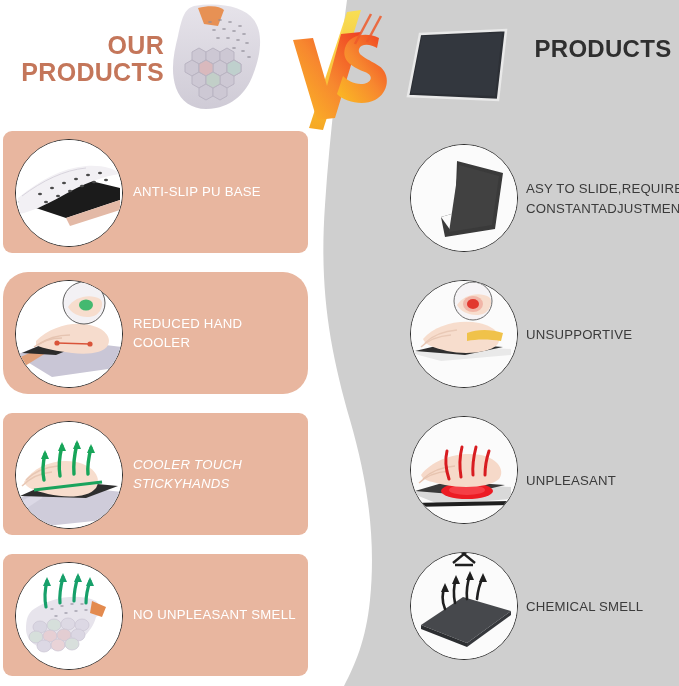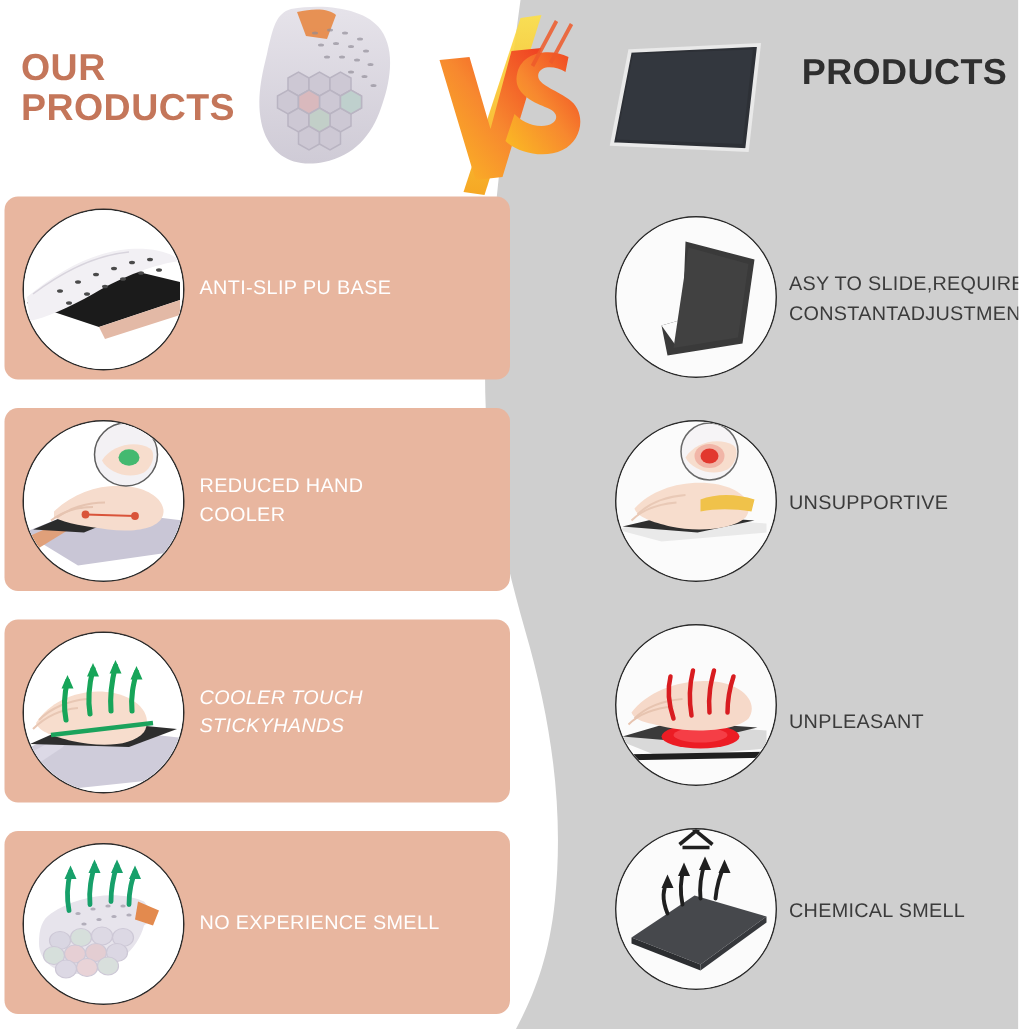--- a/index.html
+++ b/index.html
@@ -9,34 +9,34 @@
     font-family:"Liberation Sans", sans-serif;
     overflow:hidden;
   }
   #stage{position:relative;width:679px;height:686px;overflow:hidden;background:#fff;}
 
   
   #grey-curve{position:absolute;left:0;top:0;width:679px;height:686px;}
 
   
   .hdr{position:absolute;font-weight:bold;line-height:1.08;letter-spacing:.3px;}
-  #hdr-our{left:14px;top:32px;width:150px;text-align:left;font-size:25px;color:#c4765a;}
+  #hdr-our{left:14px;top:32px;width:150px;text-align:right;font-size:25px;color:#c4765a;}
   #hdr-other{left:532px;top:36px;width:142px;text-align:center;font-size:24px;color:#2f2f2f;}
 
   
   #vs-wrap{position:absolute;left:283px;top:8px;width:118px;height:150px;}
 
   
   #hero-left{position:absolute;left:148px;top:0px;width:130px;height:118px;}
   #hero-right{position:absolute;left:402px;top:26px;width:112px;height:80px;}
 
   
   .lpanel{
     position:absolute;left:3px;width:305px;height:122px;
-    background:#e8b69f;border-radius:9px;padding-left:32px;
+    background:#e8b69f;border-radius:9px;
   }
   .lpanel .circ{
     position:absolute;left:12px;top:8px;width:106px;height:106px;
     border-radius:50%;background:#fff;border:1.6px solid #2b2b2b;overflow:hidden;
   }
   .lpanel .ltext{
     position:absolute;left:130px;top:0;right:8px;height:122px;
     display:flex;align-items:center;
     color:#ffffff;font-size:13.2px;line-height:1.45;letter-spacing:.25px;
   }
@@ -175,21 +175,21 @@
             <ellipse cx="66" cy="46" rx="2" ry="1.2"></ellipse>
           <ellipse cx="78" cy="42" rx="2" ry="1.2"></ellipse>
             <ellipse cx="90" cy="40" rx="2" ry="1.2"></ellipse>
         </g>
         <path d="M50 78 L104 60 L104 70 L54 86 Z" fill="#e3b9a6"></path>
       </svg>
     </div>
     <div class="ltext">ANTI-SLIP PU BASE</div>
   </div>
 
-  <div class="lpanel" style="top:272px;">
+  <div class="lpanel" style="top:272px;border-radius:25px;">
     <div class="circ">
       <svg viewBox="0 0 106 106">
         <rect width="106" height="106" fill="#fff"></rect>
         <path d="M0 74 L40 58 L106 66 L106 86 L36 96 Z" fill="#c9c6d6"></path>
         <path d="M0 78 L36 62 L30 72 L4 88 Z" fill="#e0a07a"></path>
         <path d="M6 72 L44 56 L74 60 L40 74 Z" fill="#2b2b2b"></path>
         <path d="M20 60 C34 46 56 40 74 44 C88 47 96 56 92 64
                  C88 72 72 74 56 72 C42 70 28 68 20 64 Z" fill="#f6dccd"></path>
         <path d="M22 64 C30 58 42 54 54 54" stroke="#e6c4b1" stroke-width="1.4" fill="none"></path>
         <path d="M18 66 C26 60 36 57 46 57" stroke="#e6c4b1" stroke-width="1.4" fill="none"></path>
@@ -280,21 +280,21 @@
           <path d="M70 40 C70 30 72 24 74 18"></path>
         </g>
         <g fill="#17a06a">
           <polygon points="31,14 27,23 35,23"></polygon>
           <polygon points="47,10 43,19 51,19"></polygon>
           <polygon points="62,10 58,19 66,19"></polygon>
           <polygon points="74,14 70,23 78,23"></polygon>
         </g>
       </svg>
     </div>
-    <div class="ltext">NO EXPERIENCE SMELL</div>
+    <div class="ltext">NO UNPLEASANT SMELL</div>
   </div>
 
   <div class="rrow" style="left:398px;top:138px;">
     <div class="circ">
       <svg viewBox="0 0 106 106">
         <rect width="106" height="106" fill="#fbfbfb"></rect>
         <path d="M46 16 L92 28 L84 84 L34 92 L30 72 L44 68 Z" fill="#3a3a3a"></path>
         <path d="M30 72 L44 68 L40 86 Z" fill="#fbfbfb"></path>
         <path d="M48 20 L88 31 L81 80 L38 87 Z" fill="#414141"></path>
       </svg>

